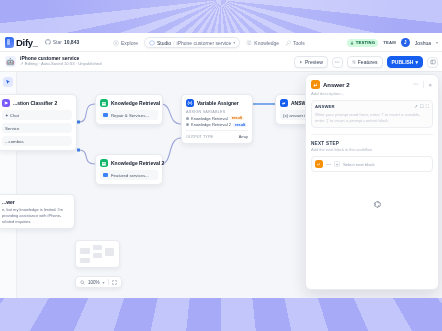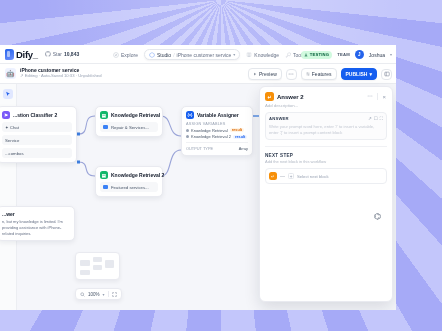--- a/index.html
+++ b/index.html
@@ -20,21 +20,21 @@
     background-color: #aeb2f8;
   }
   #bg::after {
     content: ""; position: absolute; inset: 0;
     background: radial-gradient(ellipse at 50% -10%, rgba(255,255,255,.25), rgba(255,255,255,0) 60%);
   }
 
   
   #app {
     position: absolute;
-    left: 0; top: 45px; width: 396px; height: 265px;
+    left: 0; top: 33px; width: 442px; height: 265px;
     background: #fdba74;
     overflow: hidden;
   }
 
   
   #header {
     position: relative;
     height: 19px;
     background: #ffffff;
     display: flex; align-items: center;

